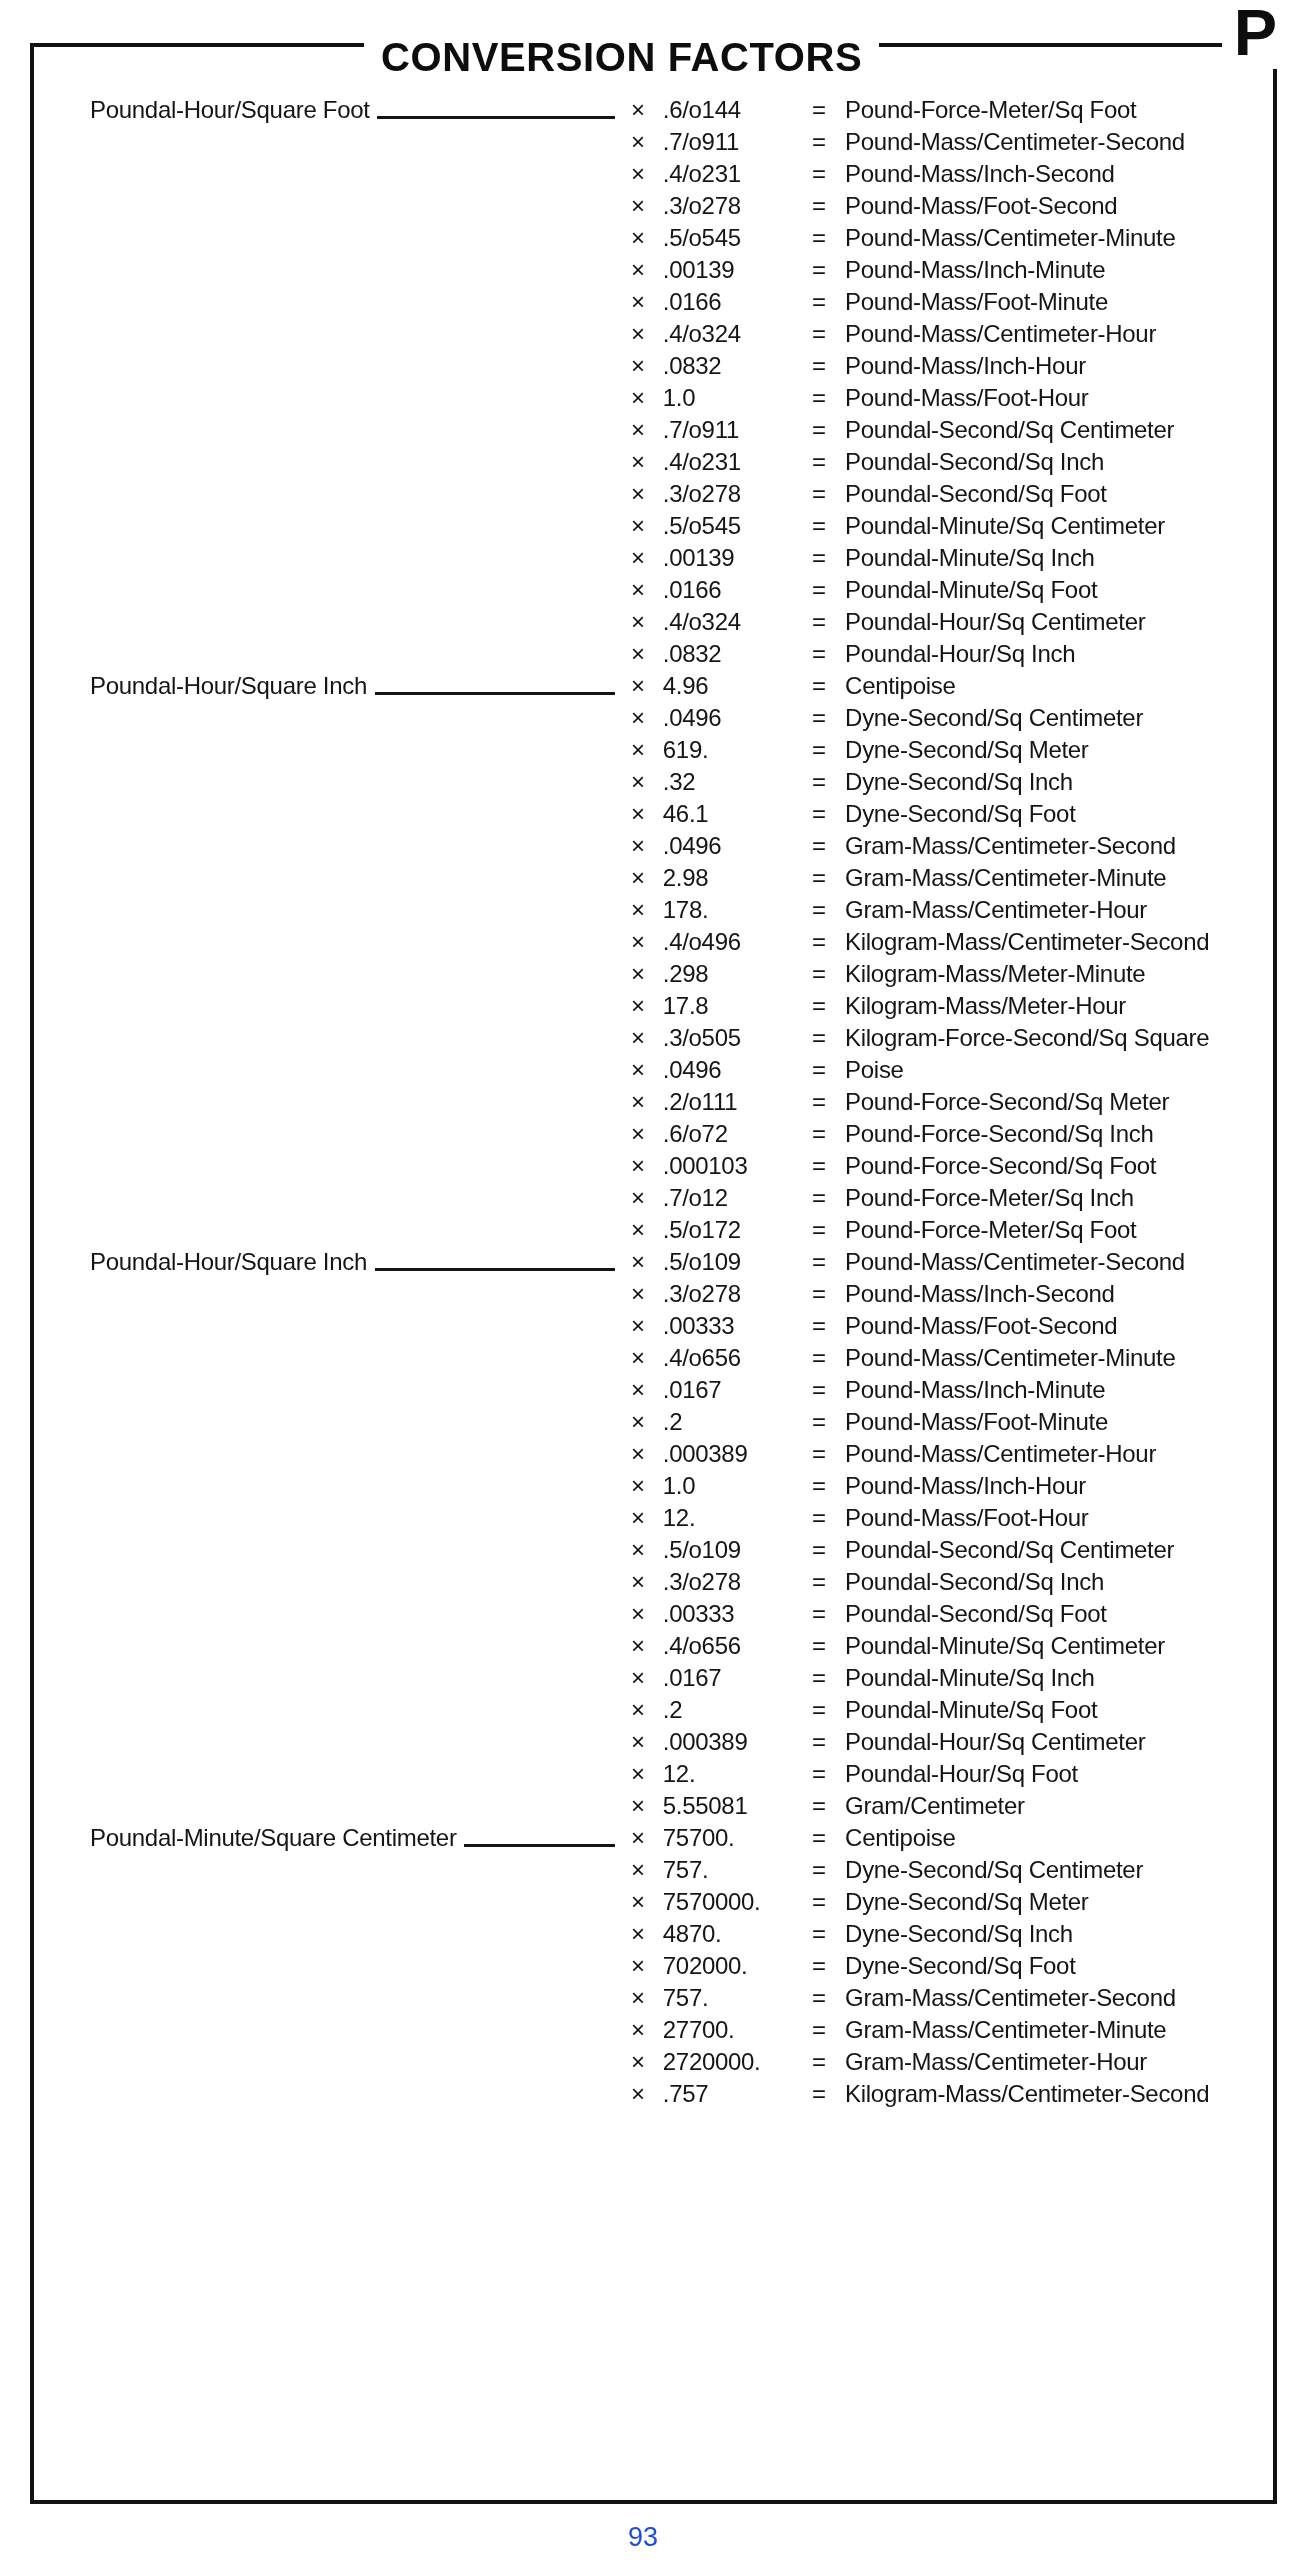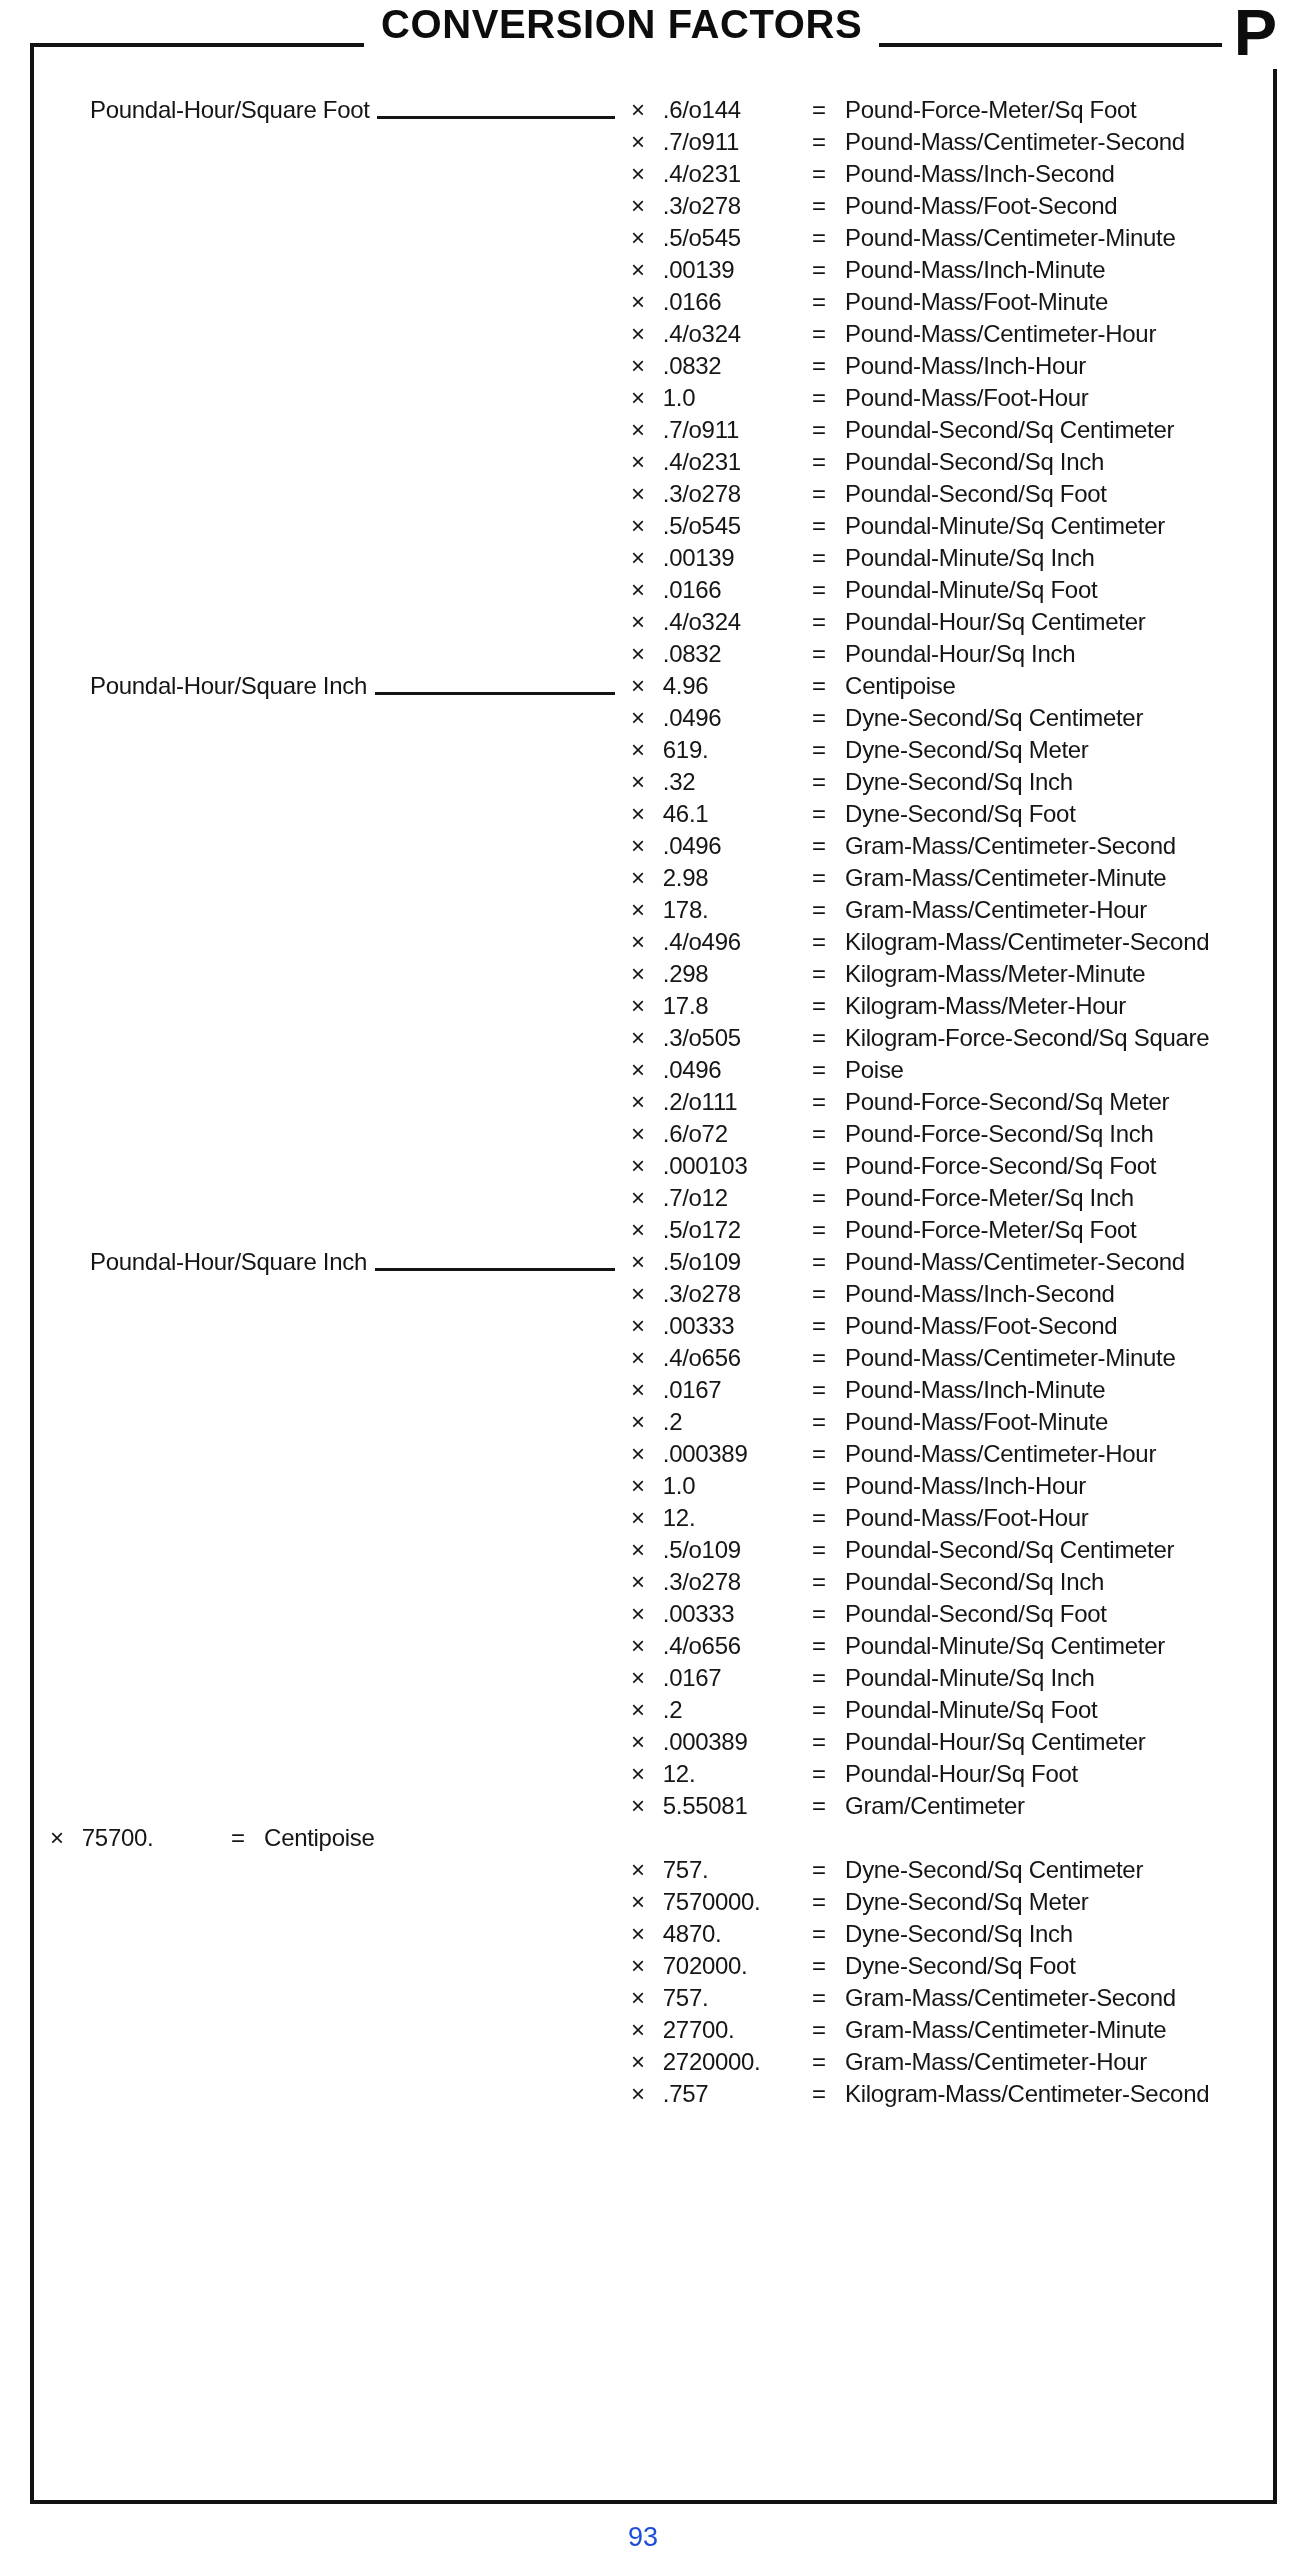--- a/index.html
+++ b/index.html
@@ -11,21 +11,21 @@
   .box{
     position:absolute;left:30px;top:43px;width:1247px;height:2461px;
     border:4.5px solid #121212;box-sizing:border-box;background:#ffffff;
   }
   .title-wrap{
     position:absolute;top:3.9px;left:364px;z-index:3;background:#ffffff;
     padding:0 17px 3.9px 17px;
   }
   .title{
     font-size:40px;font-weight:700;letter-spacing:0.6px;line-height:1;
-    white-space:nowrap;color:#0d0d0d;
+    white-space:nowrap;color:#0d0d0d;margin-top:33px;
   }
   .section-letter{
     position:absolute;top:2.6px;right:22px;z-index:3;background:#ffffff;
     font-size:65px;font-weight:700;line-height:0.92;color:#0d0d0d;
     padding:0 3.9px 6.5px 11.7px;
   }
   .rows{
     position:absolute;left:16px;top:49px;right:5.2px;
   }
   .row{
@@ -867,20 +867,24 @@
       <span class="val">5.55081</span>
     </div>
     <div class="cell-result">
       <span class="eq">=</span>
       <span class="unit">Gram/Centimeter</span>
     </div>
   </div>
 
 
   <div class="row">
+    <div class="cell-label">
+      <span class="lbl">Poundal-Minute/Square Centimeter</span>
+      <span class="fill"></span>
+    </div>
     <div class="cell-factor">
       <span class="x">×</span>
       <span class="val">75700.</span>
     </div>
     <div class="cell-result">
       <span class="eq">=</span>
       <span class="unit">Centipoise</span>
     </div>
   </div>
 

